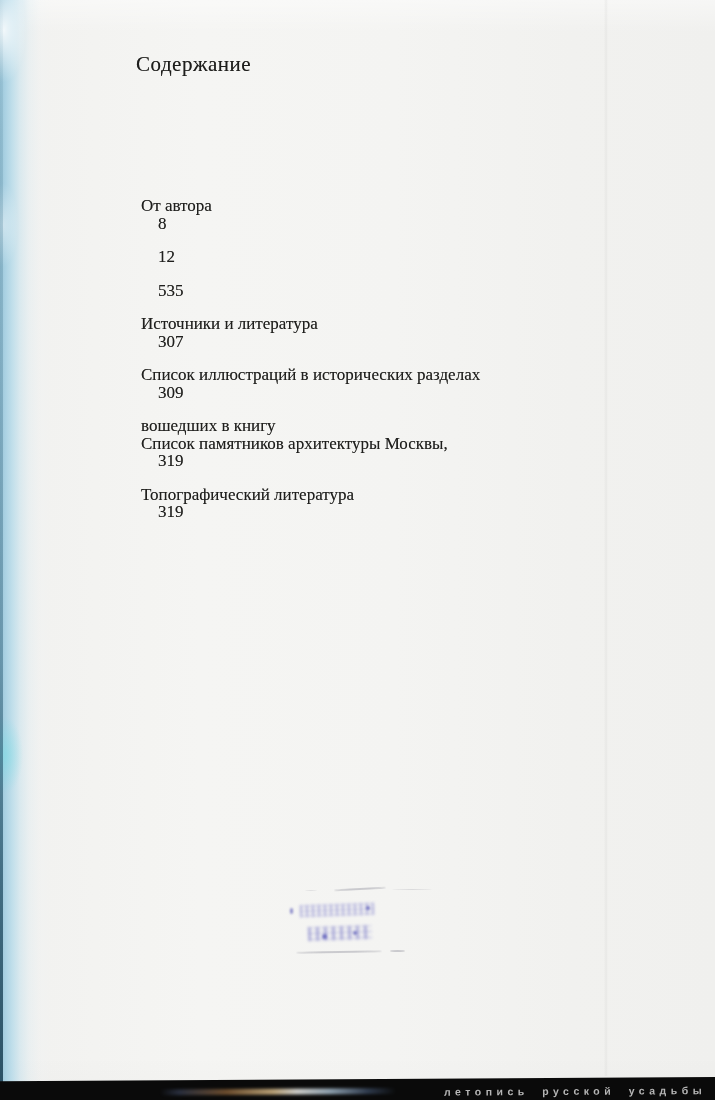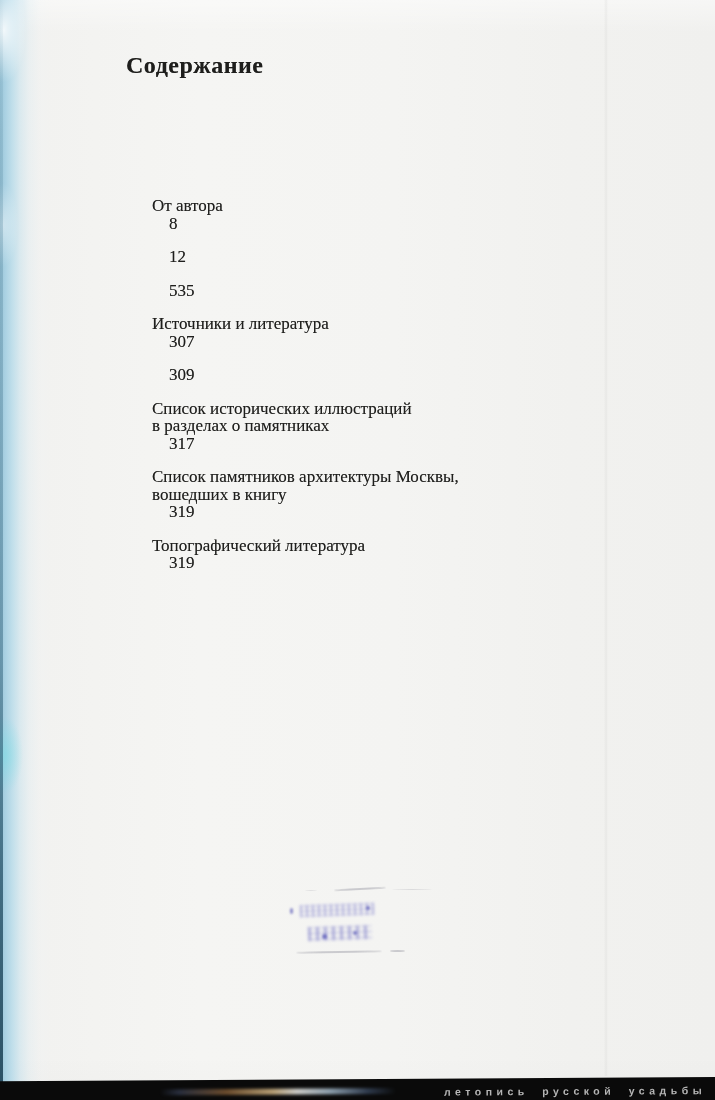--- a/index.html
+++ b/index.html
@@ -56,40 +56,40 @@
   
   .crease {
     position: absolute;
     left: 604px; top: 0; bottom: 24px;
     width: 4px;
     background: linear-gradient(90deg, rgba(185,185,183,0) 0%, rgba(185,185,183,0.16) 50%, rgba(185,185,183,0) 100%);
     pointer-events: none;
   }
   .title {
     position: absolute;
-    left: 126px;
+    left: 136px;
     top: 52px;
     margin: 0;
-    font-size: 24px;
-    font-weight: 700;
+    font-size: 21px;
+    font-weight: 400;
     letter-spacing: 0.5px;
     color: #1e1e1c;
     text-shadow: 0 0 0.5px rgba(30,30,28,0.55);
   }
   .toc {
     position: absolute;
     left: 137px;
     top: 197px;
     width: 560px;
     font-size: 17px;
     line-height: 17.5px;
     color: #1f1f1d;
     text-shadow: 0 0 0.4px rgba(30,30,28,0.5);
   }
-  .entry { margin: 0 0 16px 15px; }
+  .entry { margin: 0 0 16px 4px; }
   .entry .num { padding-left: 17px; }
   
   .stamp { position: absolute; left: 0; top: 0; pointer-events: none; }
   .st-gray {
     position: absolute;
     height: 2px;
     background: rgba(105,105,122,0.30);
     border-radius: 50%;
     filter: blur(0.6px);
   }
@@ -194,32 +194,28 @@
     <div class="entry">
       <div class="num">535</div>
     </div>
 
     <div class="entry">
       <div>Источники и литература</div>
       <div class="num">307</div>
     </div>
 
     <div class="entry">
+      <div>Список иллюстраций в исторических разделах</div>
       <div class="num">309</div>
     </div>
 
-    <div class="entry">
-      <div>Список исторических иллюстраций</div>
-      <div>в разделах о памятниках</div>
-      <div class="num">317</div>
-    </div>
-
-    <div class="entry">
+
+    <div class="entry">
+      <div>вошедших в книгу</div>
       <div>Список памятников архитектуры Москвы,</div>
-      <div>вошедших в книгу</div>
       <div class="num">319</div>
     </div>
 
     <div class="entry">
       <div>Топографический литература</div>
       <div class="num">319</div>
     </div>
 
   </div>
 

